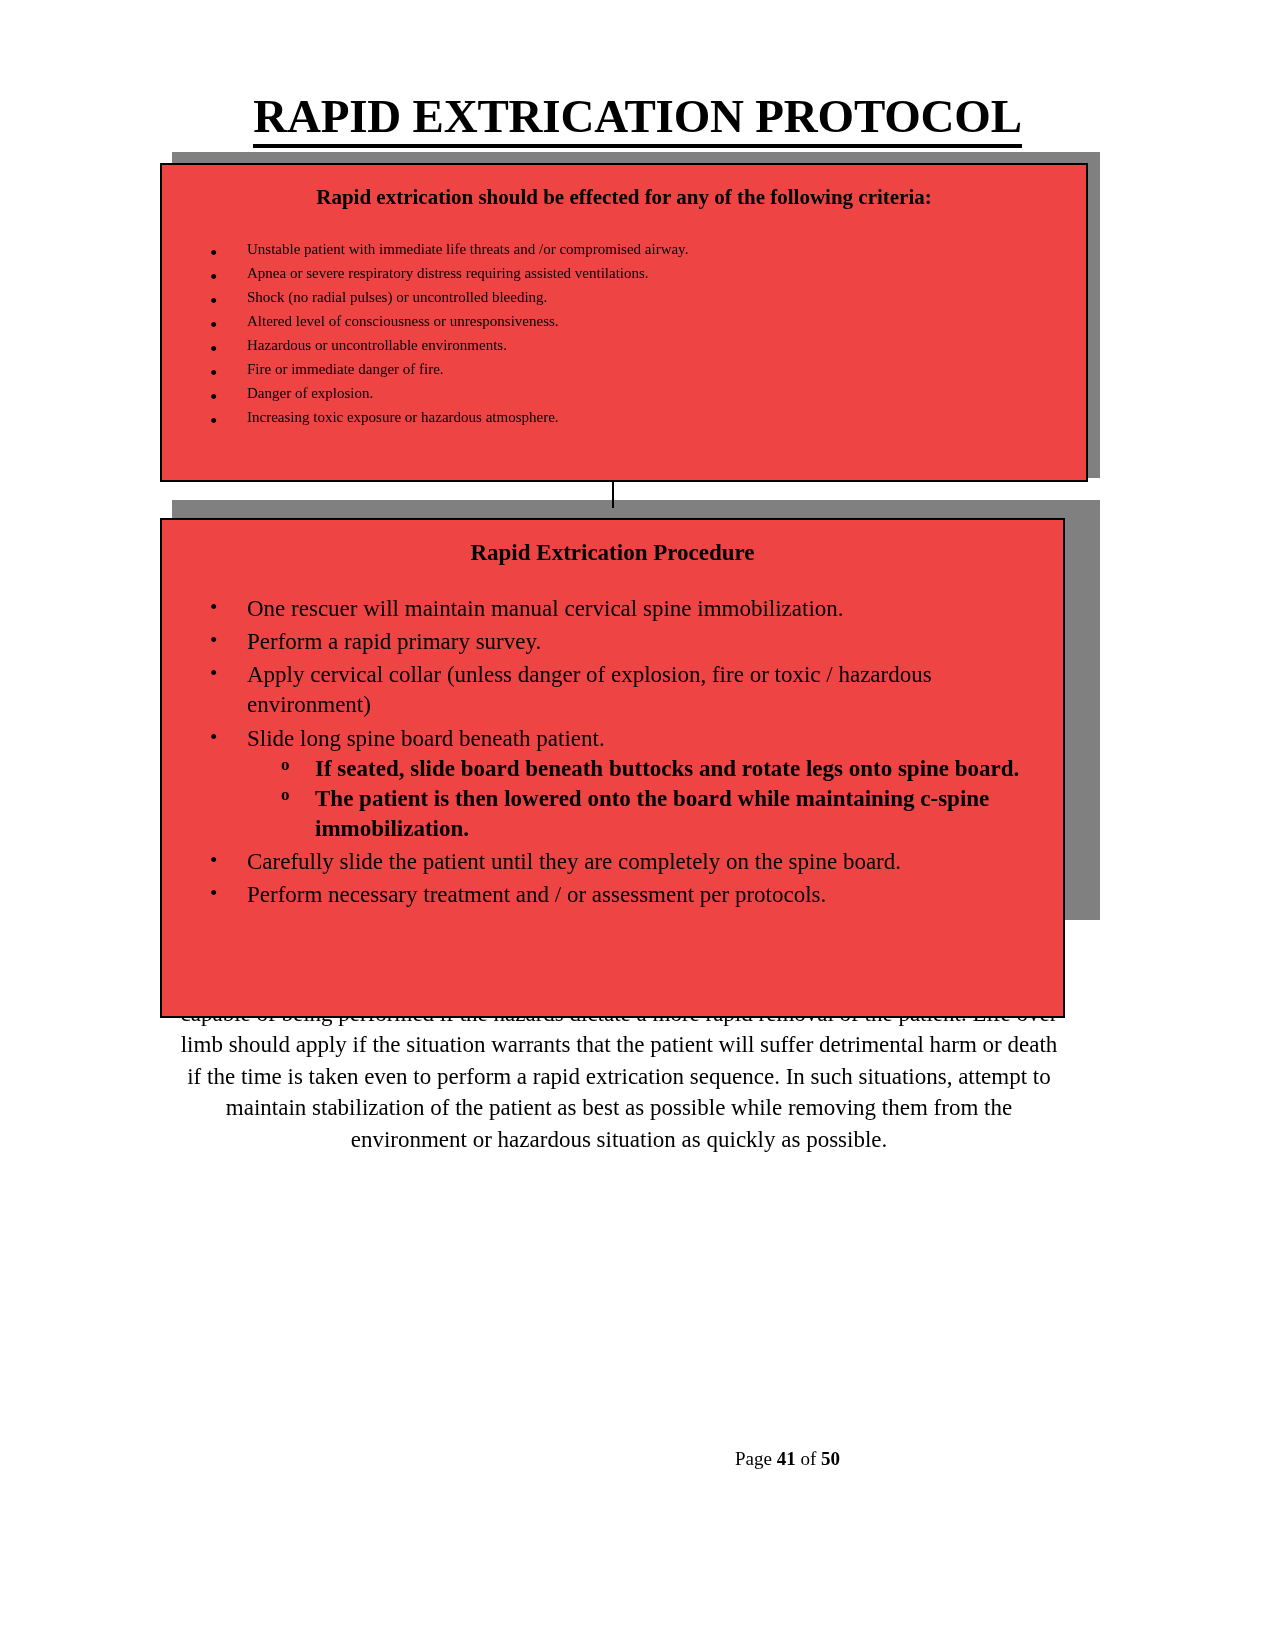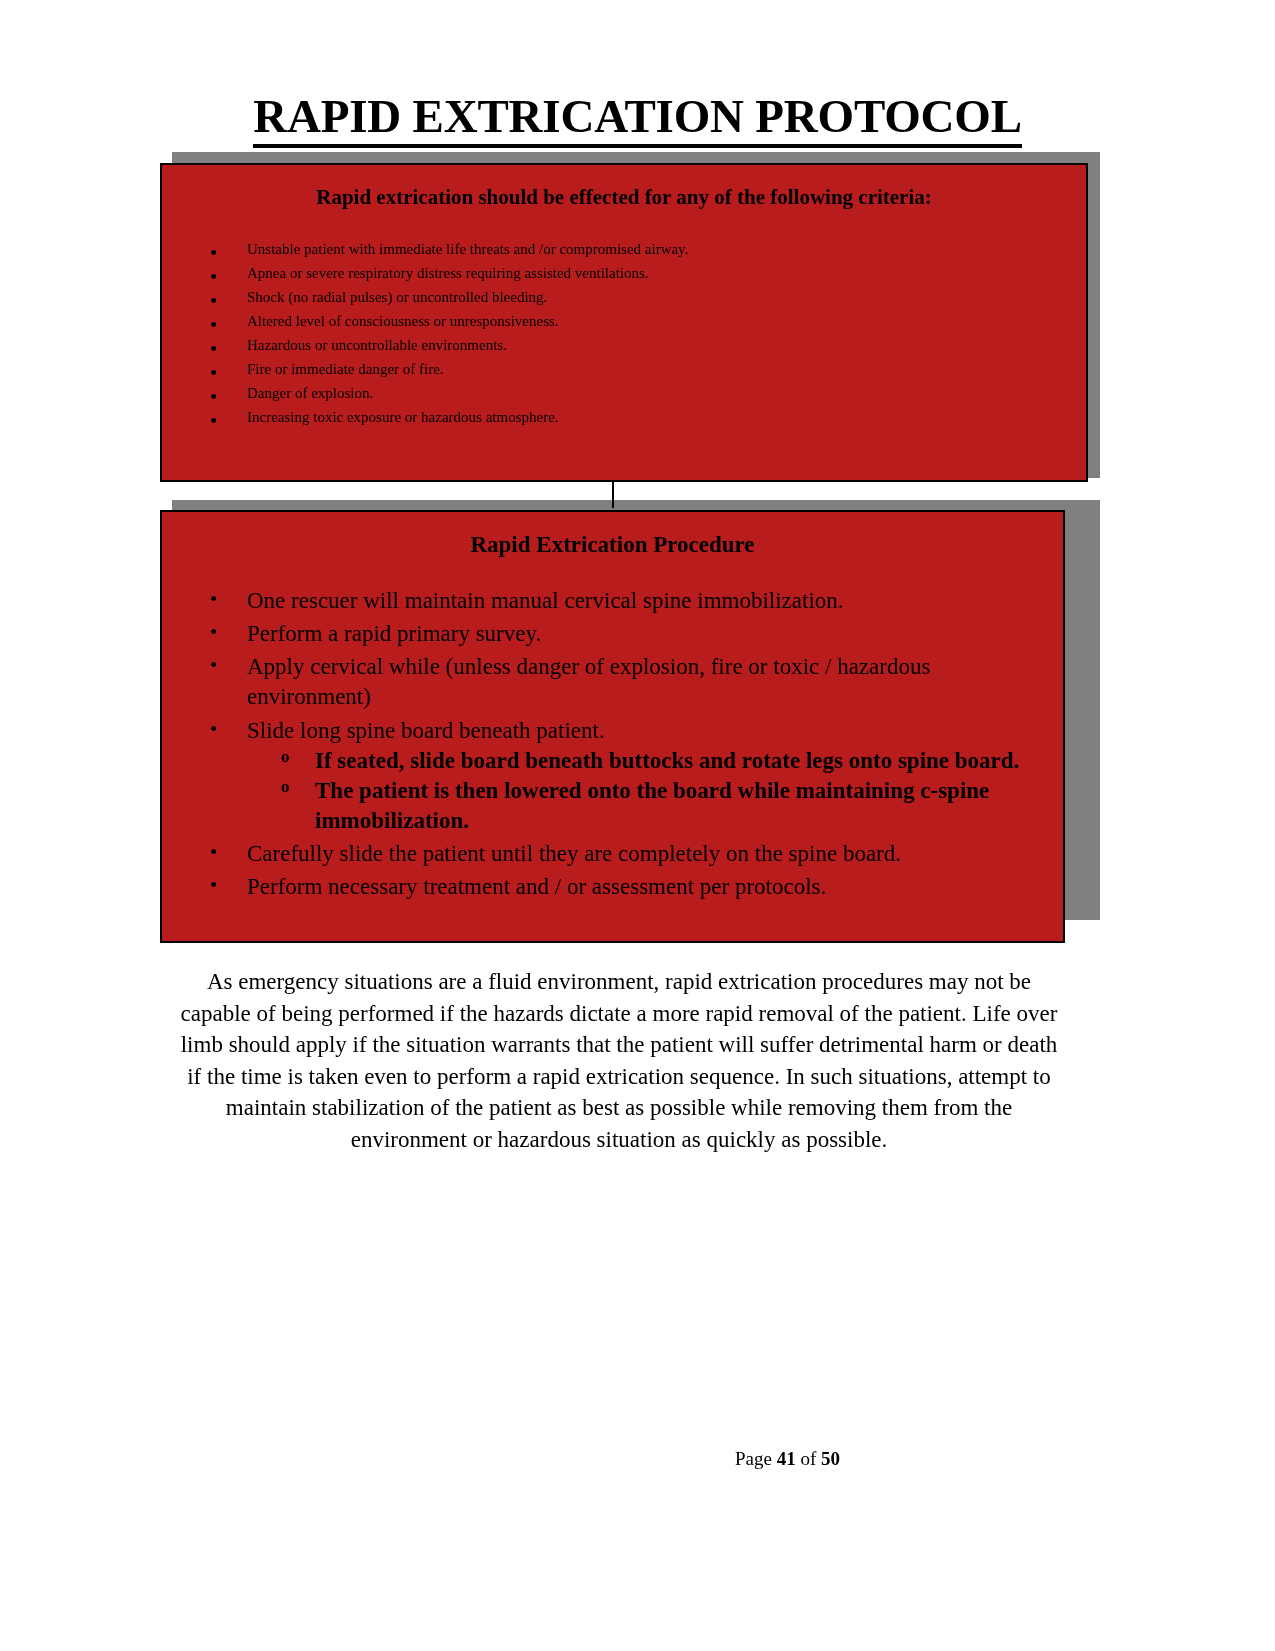--- a/index.html
+++ b/index.html
@@ -44,35 +44,35 @@
   .box-wrap {
     position: absolute;
   }
   .box-shadow {
     position: absolute;
     background: #808080;
     z-index: 0;
   }
   .box {
     position: absolute;
-    background: #b91c1c;
+    background: #ef4444;
     border: 2px solid #000000;
     box-sizing: border-box;
     z-index: 1;
   }
 
   
   #criteria-wrap { left: 160px; top: 152px; width: 940px; height: 330px; }
   #criteria-wrap .box-shadow { left: 12px; top: 0px; width: 928px; height: 326px; }
   #criteria-wrap .box { left: 0px; top: 11px; width: 928px; height: 319px; }
 
   
   #procedure-wrap { left: 160px; top: 500px; width: 940px; height: 425px; }
   #procedure-wrap .box-shadow { left: 12px; top: 0px; width: 928px; height: 420px; }
-  #procedure-wrap .box { left: 0px; top: 10px; width: 905px; height: 433px; }
+  #procedure-wrap .box { left: 0px; top: 18px; width: 905px; height: 500px; }
 
   
   .connector {
     position: absolute;
     left: 612px;
     top: 482px;
     width: 2px;
     height: 26px;
     background: #000000;
     z-index: 2;
@@ -191,21 +191,21 @@
 
   <div class="connector"></div>
 
   <div class="box-wrap" id="procedure-wrap">
     <div class="box-shadow"></div>
     <div class="box">
       <div class="box-heading" id="procedure-heading">Rapid Extrication Procedure</div>
       <ul class="bullets" id="procedure-list">
         <li>One rescuer will maintain manual cervical spine immobilization.</li>
         <li>Perform a rapid primary survey.</li>
-        <li>Apply cervical while (unless danger of explosion, fire or toxic / hazardous environment)</li>
+        <li>Apply cervical collar (unless danger of explosion, fire or toxic / hazardous environment)</li>
         <li>
           <span>Slide long spine board beneath patient.</span>
           <ul class="subbullets">
             <li>If seated, slide board beneath buttocks and rotate legs onto spine board.</li>
             <li>The patient is then lowered onto the board while maintaining c-spine immobilization.</li>
           </ul>
         </li>
         <li>Carefully slide the patient until they are completely on the spine board.</li>
         <li>Perform necessary treatment and / or assessment per protocols.</li>
       </ul>

